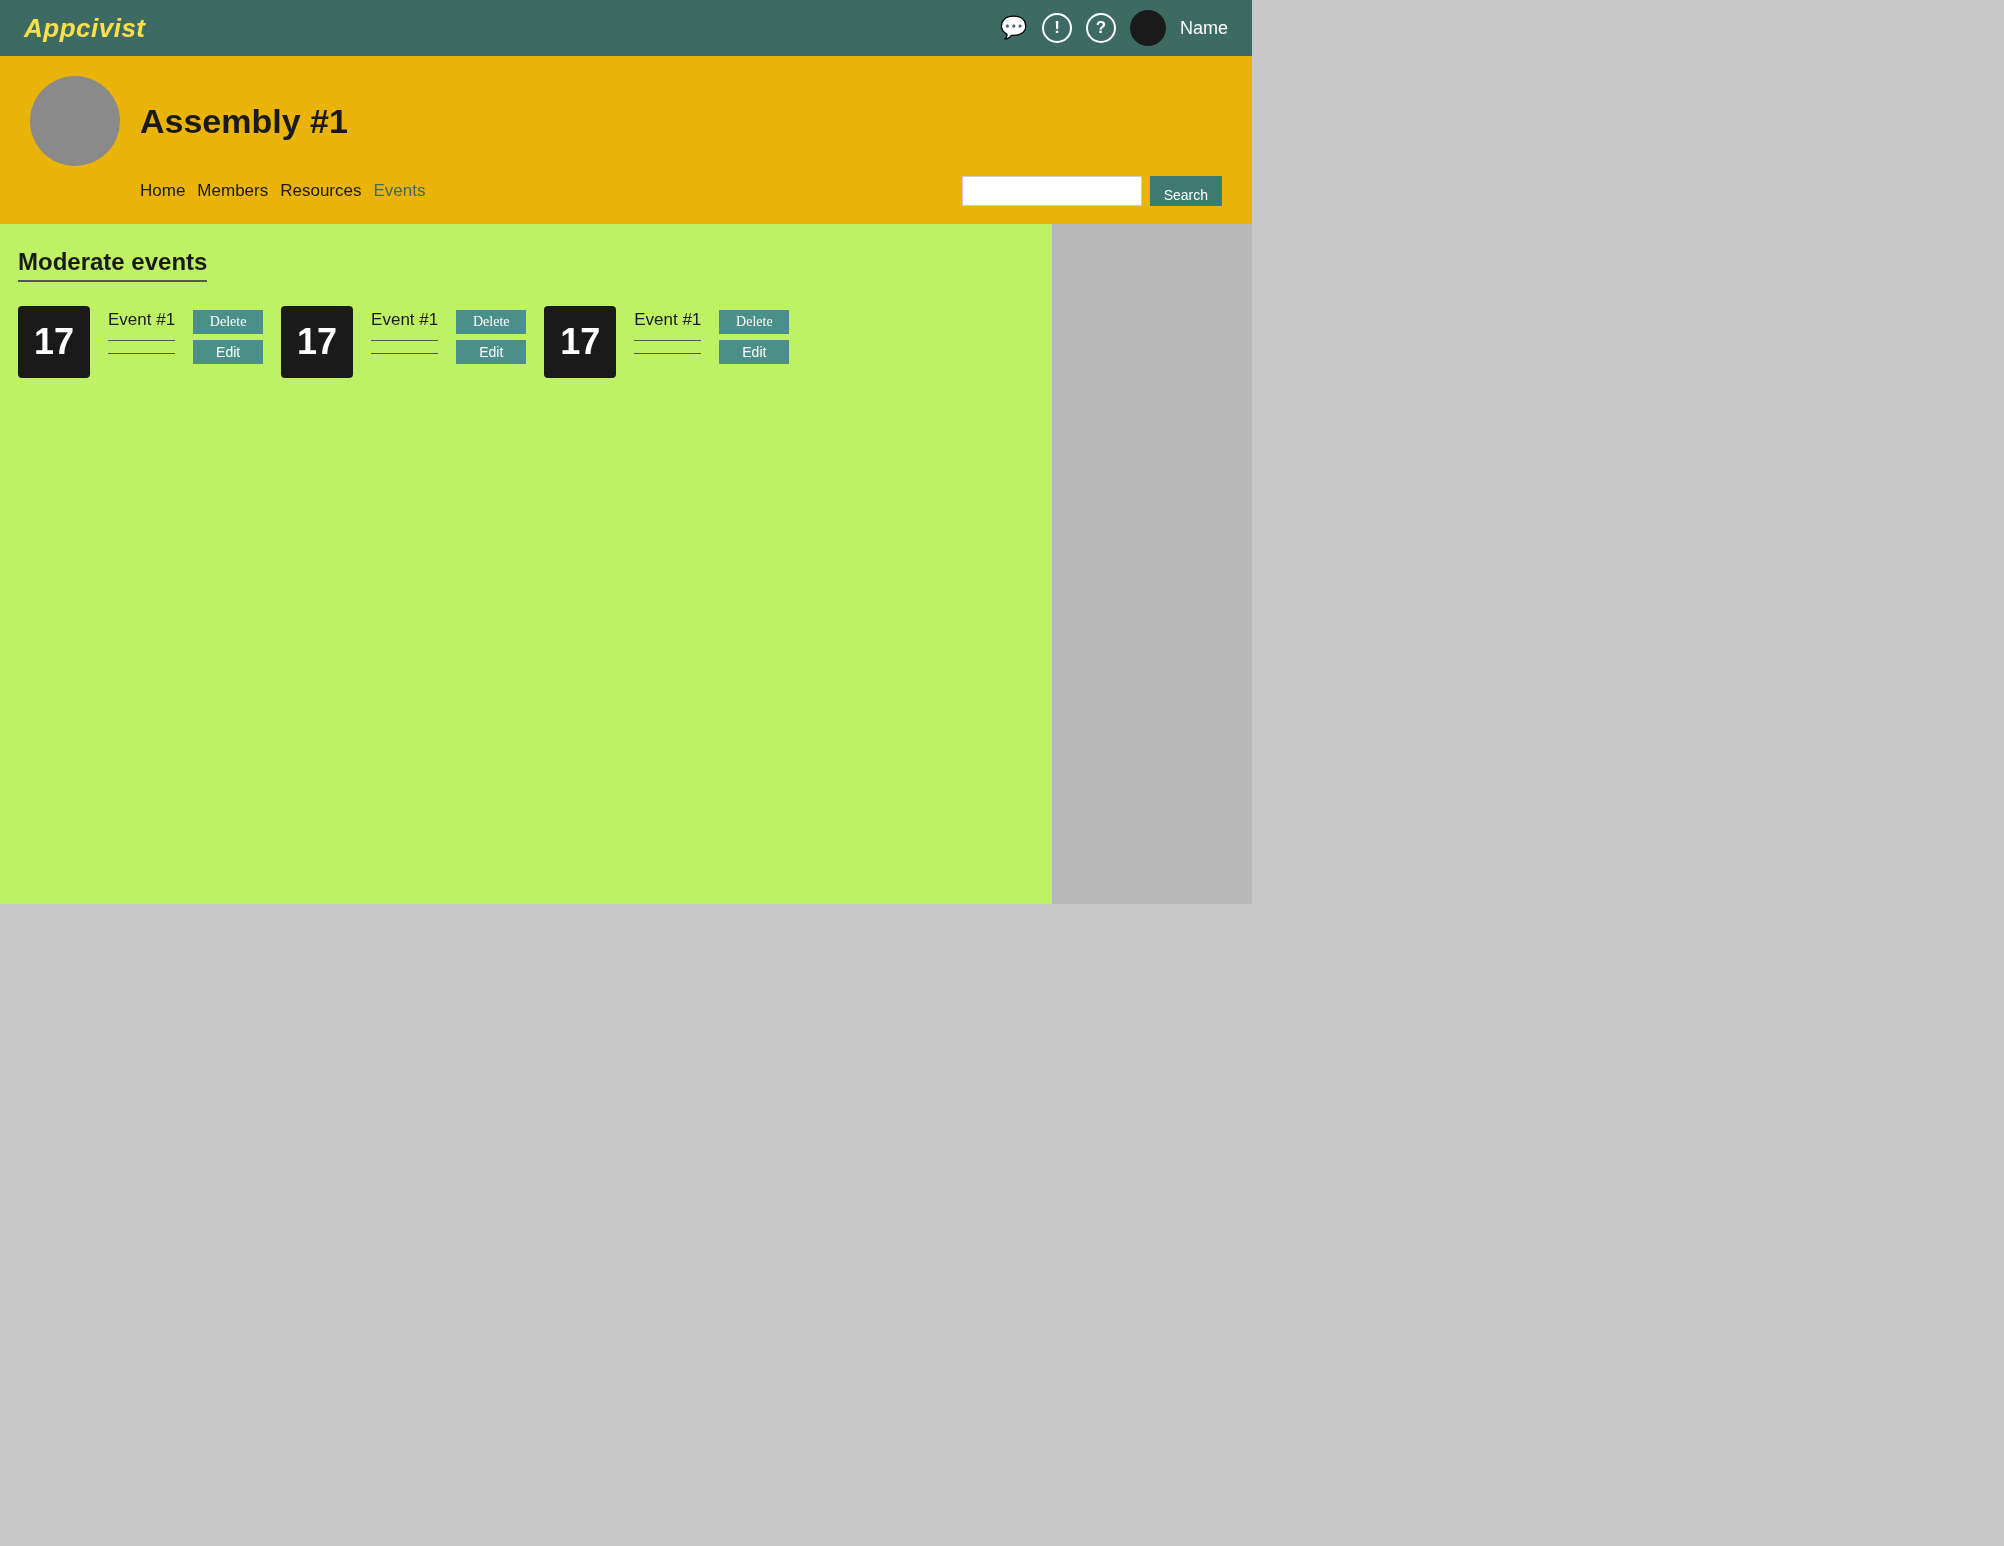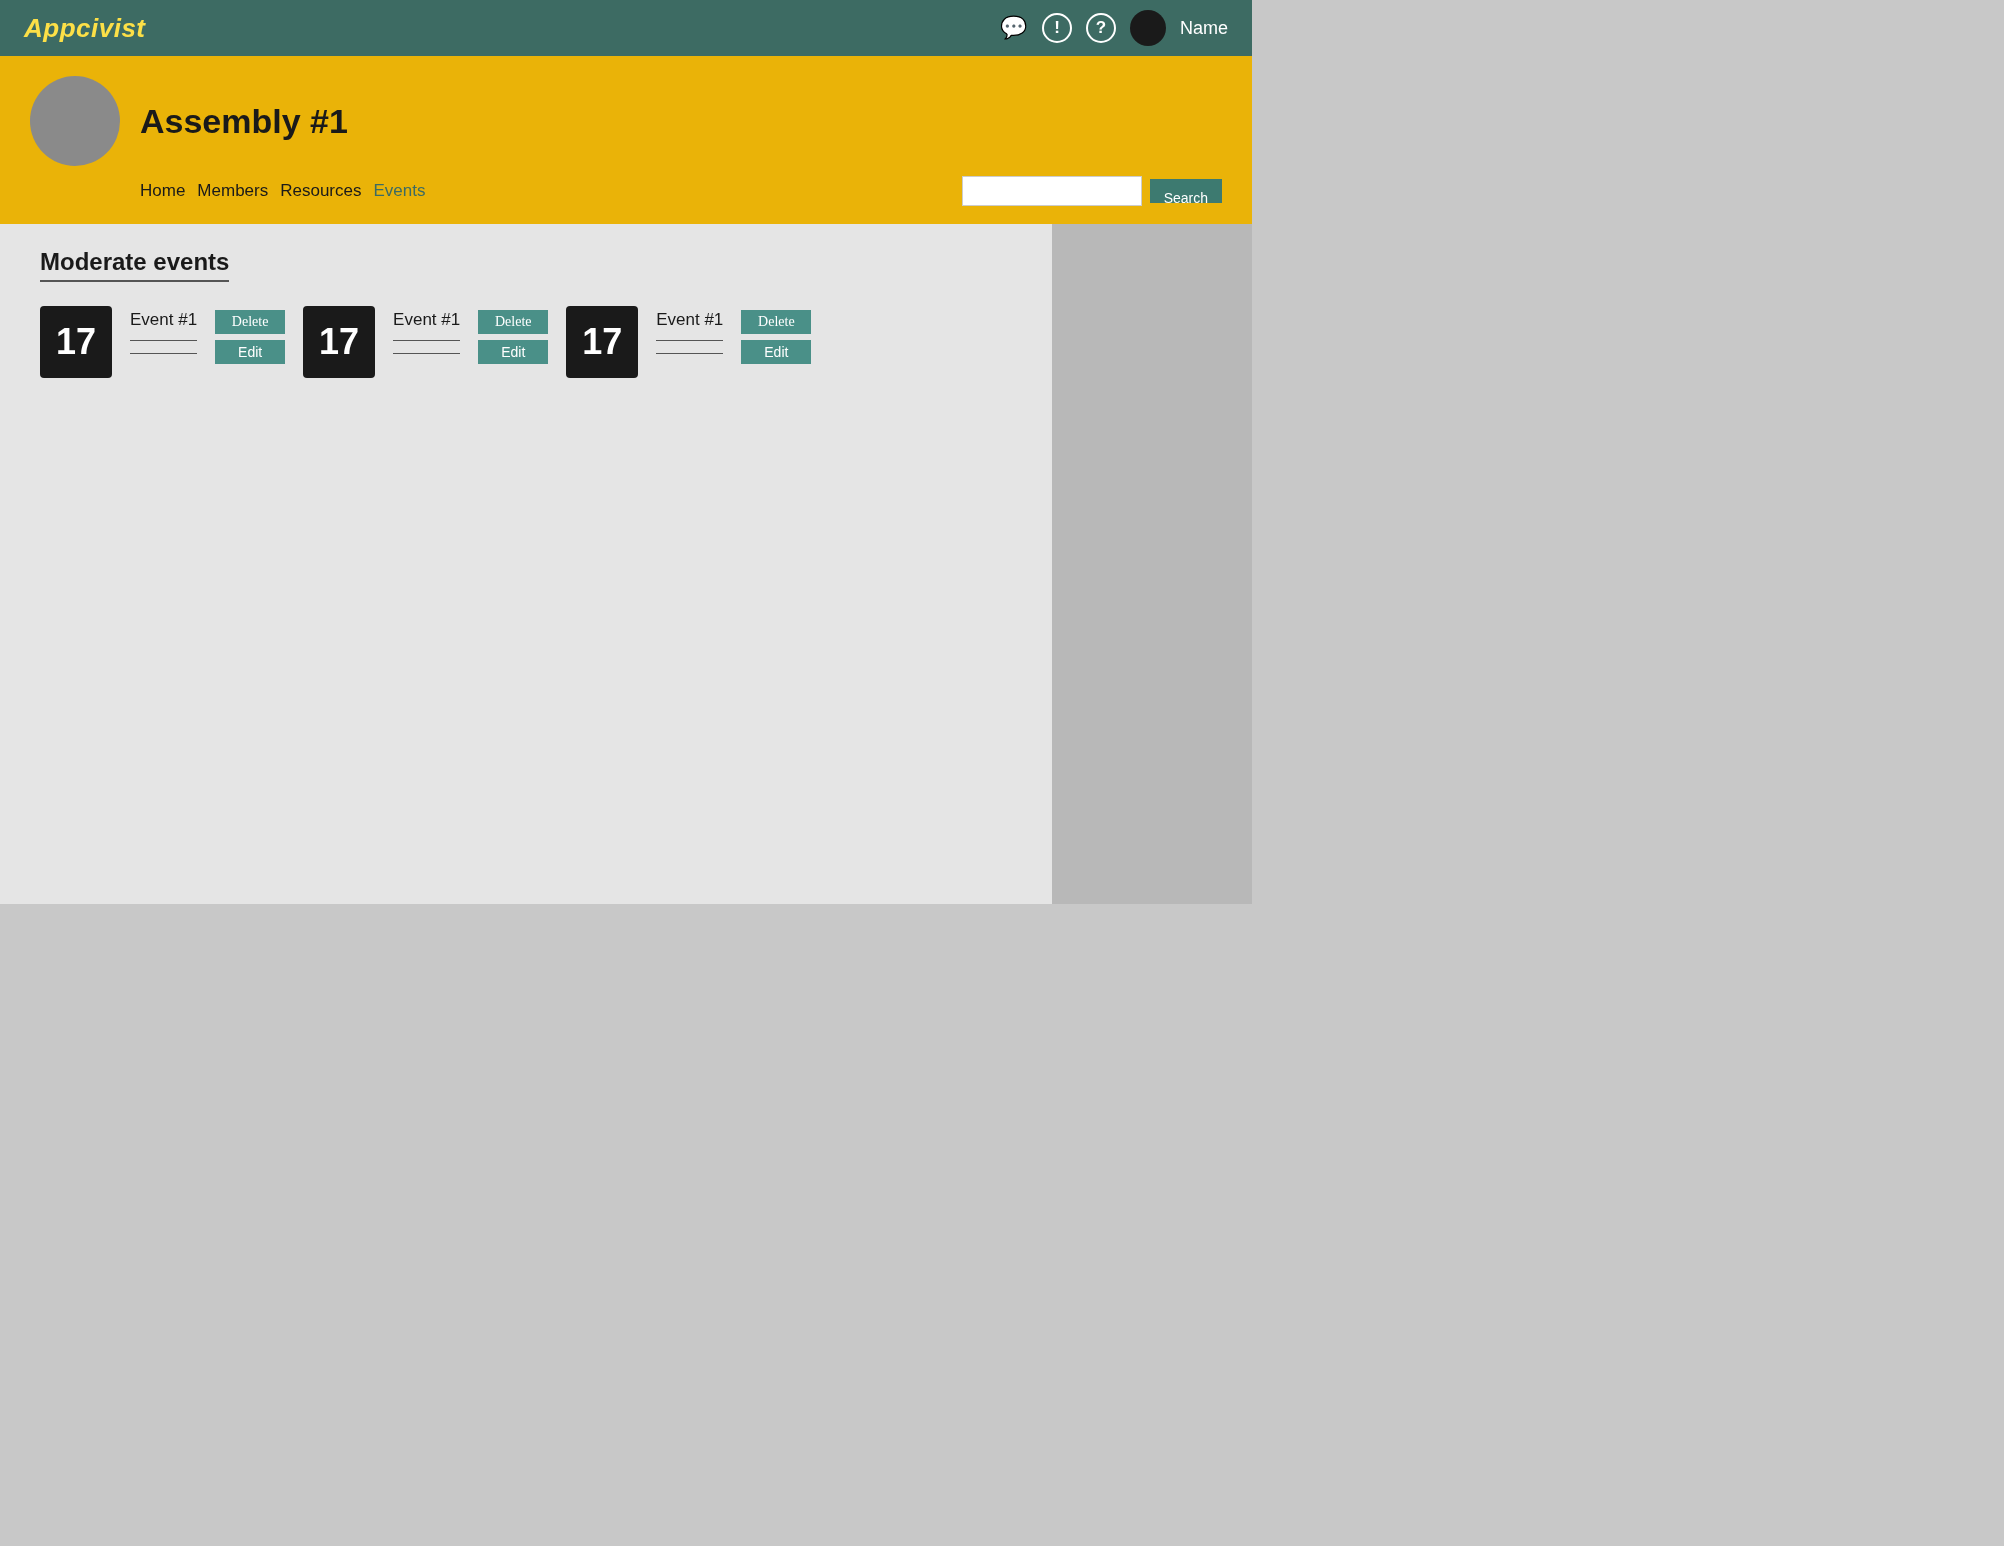--- a/index.html
+++ b/index.html
@@ -123,37 +123,37 @@
       padding: 0 6px;
       font-size: 14px;
     }
     .search-button {
       background: #3d7a70;
       color: #fff;
       border: none;
       padding: 11px 14px;
       font-size: 14px;
       cursor: pointer;
-      height: 24px;
+      height: 30px;
     }
 
     
     .main-layout {
       display: flex;
       flex-direction: row;
       gap: 0;
       padding: 0;
       min-height: 680px;
     }
 
     
     .content-area {
       flex: 1;
-      background: #e5e5e5;
-      padding: 24px 40px;
+      background: #bef264;
+      padding: 24px 18px;
     }
     .section-title {
       font-size: 24px;
       font-weight: bold;
       color: #1a1a1a;
       border-bottom: 2px solid #555;
       padding-bottom: 4px;
       margin-bottom: 24px;
       display: inline-block;
     }

